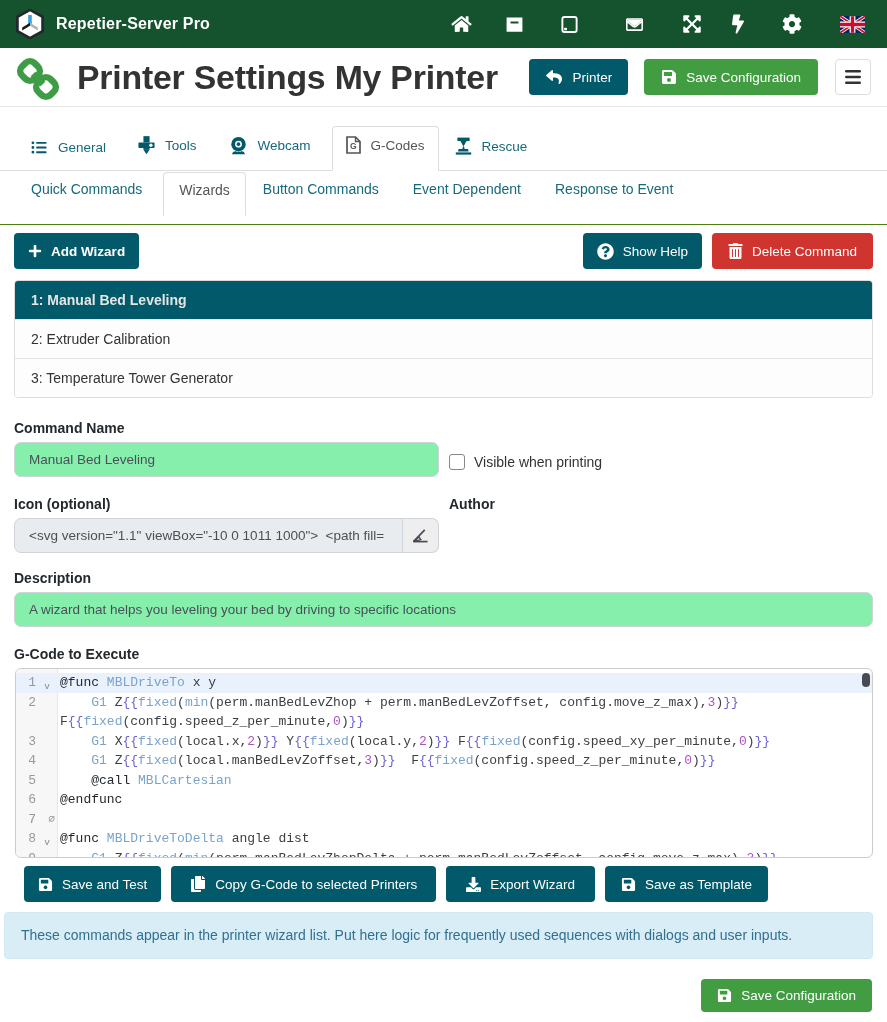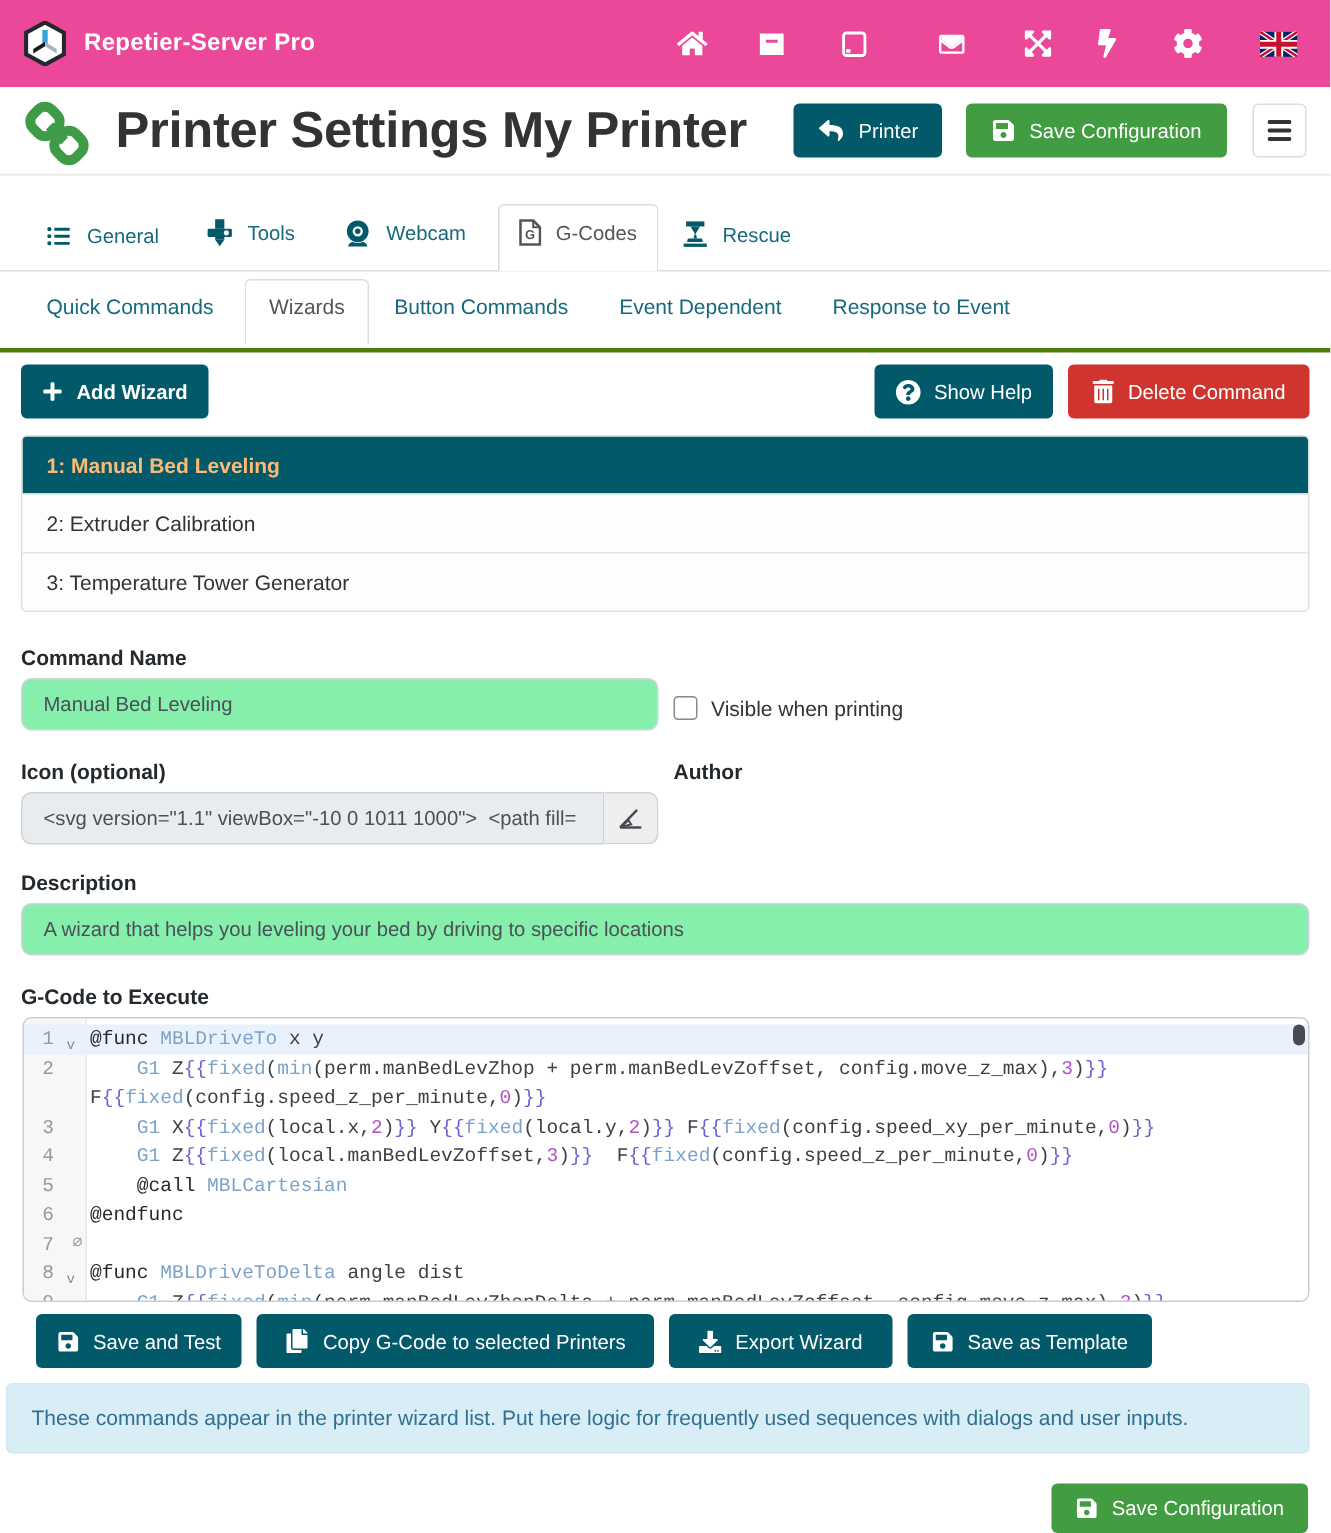--- a/index.html
+++ b/index.html
@@ -1,44 +1,44 @@
 <!DOCTYPE html>
 <html><head>
 <meta charset="utf-8">
 <style>
 *{box-sizing:border-box;margin:0;padding:0}
 body{width:887px;font-family:"Liberation Sans",sans-serif;background:#fff;color:#333}
-.navbar{height:58px;background:#ec4899;display:flex;align-items:center;padding:0 15px}
+.navbar{height:48px;background:#14532d;display:flex;align-items:center;padding:0 15px}
 .brand{color:#fff;font-size:16px;font-weight:700;margin-left:11px;letter-spacing:.2px}
 .navicons{margin-left:auto;display:flex;align-items:center}
 .navicon{width:40px;display:flex;justify-content:center;align-items:center;color:#fff}
 .navicon:nth-child(2){margin-left:13px}.navicon:nth-child(3){margin-left:15px}.navicon:nth-child(4){margin-left:25px}.navicon:nth-child(5){margin-left:18px}.navicon:nth-child(6){margin-left:6px}.navicon:nth-child(7){margin-left:14px}.navicon:nth-child(8){margin-left:20px}
 .header{display:flex;align-items:center;padding:9px 16px 9px 14px;border-bottom:1px solid #e7e7e7;height:59px}
 .h-title{font-size:33.8px;font-weight:700;color:#333;margin-left:15px;letter-spacing:-.2px;margin-top:1px}
 .hbtn{display:inline-flex;align-items:center;justify-content:center;height:36px;border-radius:4px;color:#fff;font-size:13.5px;padding:0 14px;border:none;font-family:"Liberation Sans",sans-serif}
 .btn-teal{background:#02596a}
 .btn-green{background:#429c42}
 .btn-red{background:#cf342e}
 .hbtn svg{margin-right:9px}
 .burger{width:36px;height:36px;border:1px solid #ddd;border-radius:4px;background:#fff;display:flex;align-items:center;justify-content:center;margin-left:17px}
 .tabs1{display:flex;align-items:flex-end;border-bottom:1px solid #ddd;padding:0 14px;height:64px}
 .tab1{display:flex;align-items:center;color:#17697c;font-size:13.5px;padding:9px 16px 16px 16px;position:relative;top:1px}
 .tab1 svg{margin-right:10px}
 .tab1.active{background:#fff;border:1px solid #ddd;border-bottom:1px solid #fff;border-radius:4px 4px 0 0;color:#555}
-.tabs2{display:flex;align-items:center;border-bottom:3px solid #4d7c0f;padding:0 14px;height:54px}
+.tabs2{display:flex;align-items:flex-start;border-bottom:1px solid #4d7c0f;padding:0 14px;height:54px}
 .tab2{color:#17697c;font-size:14px;padding:9px 17px 17px 17px;position:relative;top:1px}
 .tab2.active{background:#fff;border:1px solid #ddd;border-bottom:1px solid #fff;border-radius:4px 4px 0 0;color:#555}
 .btnrow{display:flex;padding:8px 14px 0 14px;align-items:center}
 .btnrow .spacer{flex:1}
 .botbtns .hbtn.b1{padding:0 14px}.botbtns .hbtn.b2{padding:0 19px}.botbtns .hbtn.b3{padding:0 20px}.botbtns .hbtn.b4{padding:0 16px}
 .saverow .hbtn{padding:0 16px}
 .listgroup{margin:11px 14px 0 14px;border:1px solid #ddd;border-radius:4px;overflow:hidden}
 .litem{padding:11px 16px;font-size:14px;line-height:16px;background:#fdfdfd;border-top:1px solid #e5e5e5;color:#333}
 .litem:first-child{border-top:none}
-.litem.active{background:#02596a;color:#fdba74;font-weight:700}
+.litem.active{background:#02596a;color:#e5e5e5;font-weight:700}
 .formarea{padding:0 14px}
 label.flabel{display:block;font-weight:700;font-size:14px;line-height:14px;color:#24292e;margin:23px 0 7px 0}
 .input{height:35px;border:1px solid #ced4da;border-radius:7px;font-size:13.5px;color:#495057;display:flex;align-items:center;padding:0 14px;background:#86efac}
 .row2{display:flex}
 .col-l{width:425px}
 .col-r{flex:1;margin-left:10px}
 .chk{width:16px;height:16px;border:1px solid #888;border-radius:3px;background:#fff;margin-right:9px}
 .igroup{display:flex}
 .igroup .input{flex:1;border-radius:7px 0 0 7px;background:#e9ecef;font-size:13.5px;white-space:nowrap;overflow:hidden}
 .ibtn{width:36px;border:1px solid #ced4da;border-left:none;border-radius:0 7px 7px 0;background:#eee;display:flex;align-items:center;justify-content:center}

